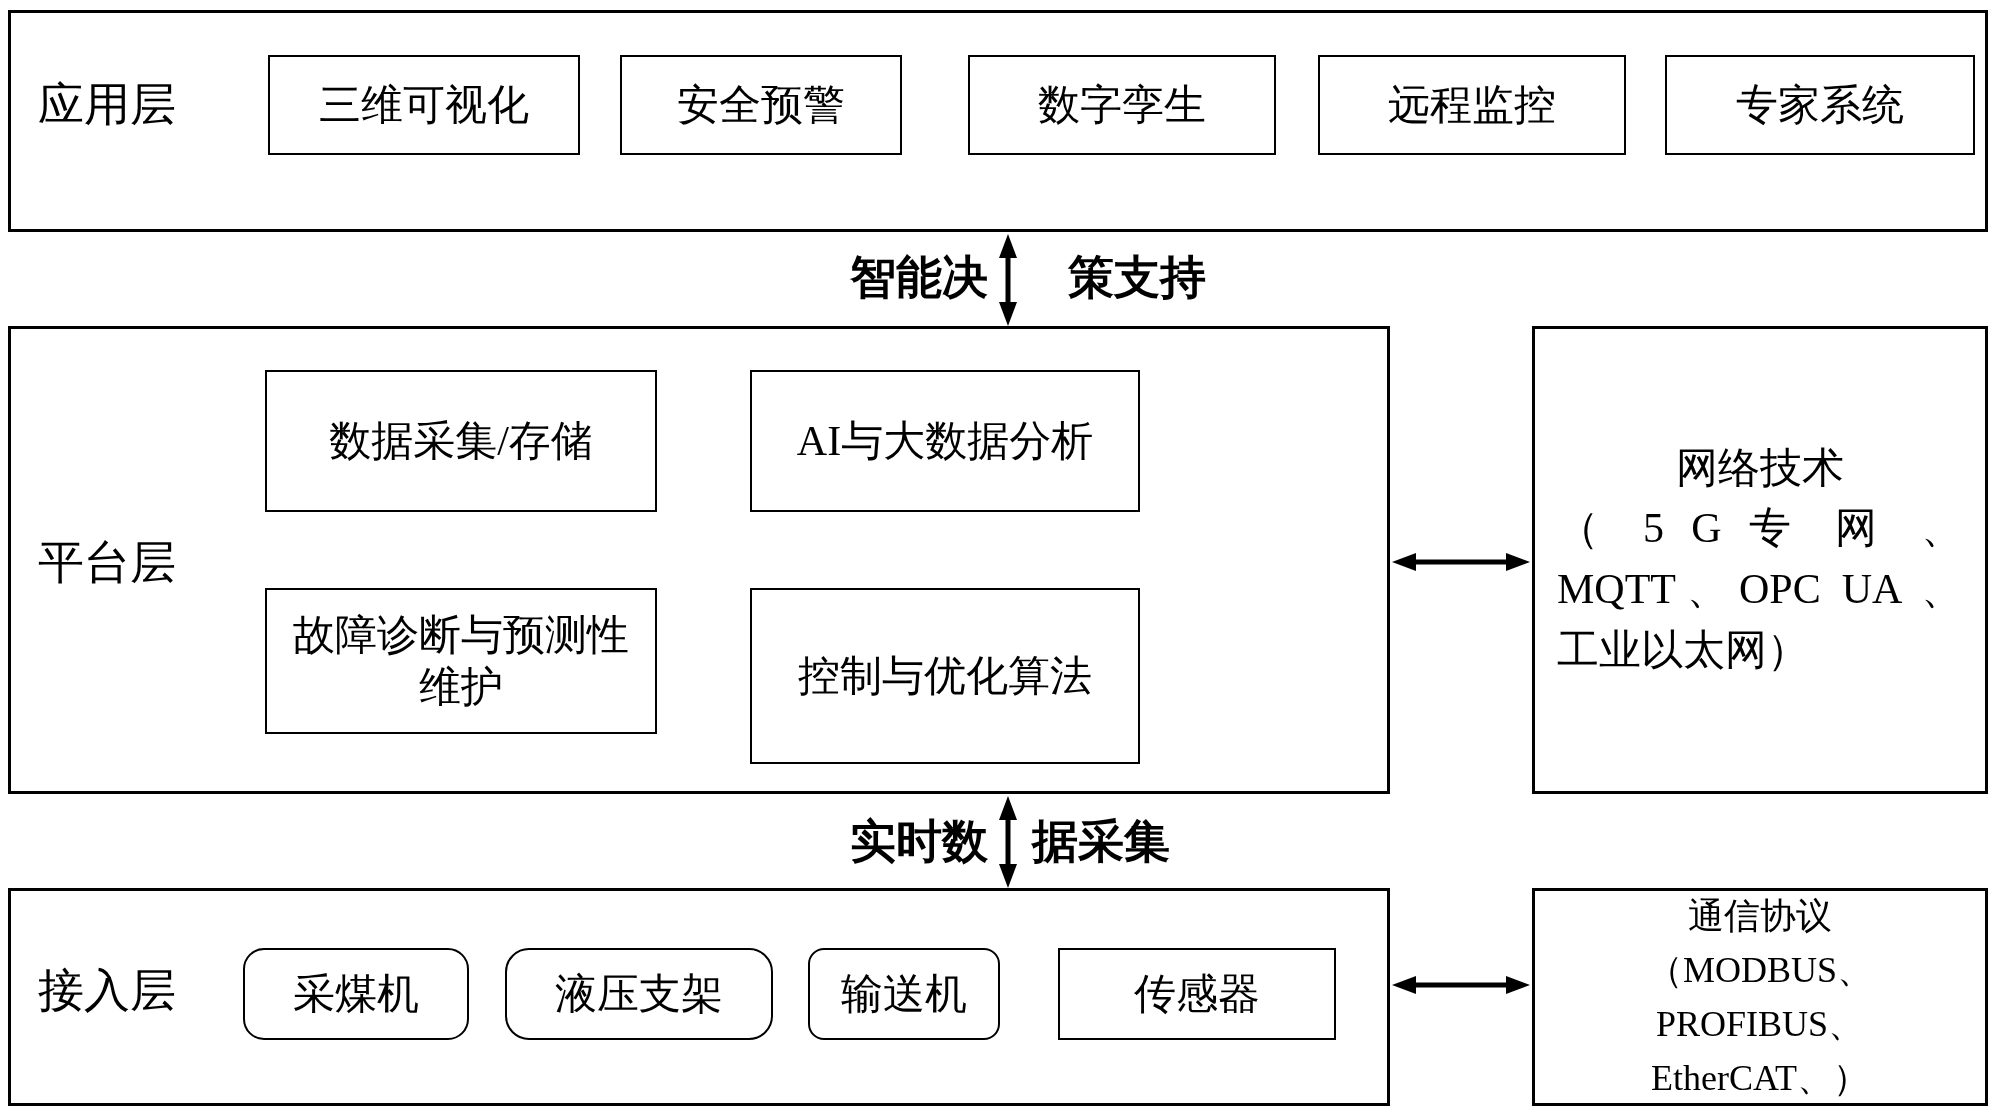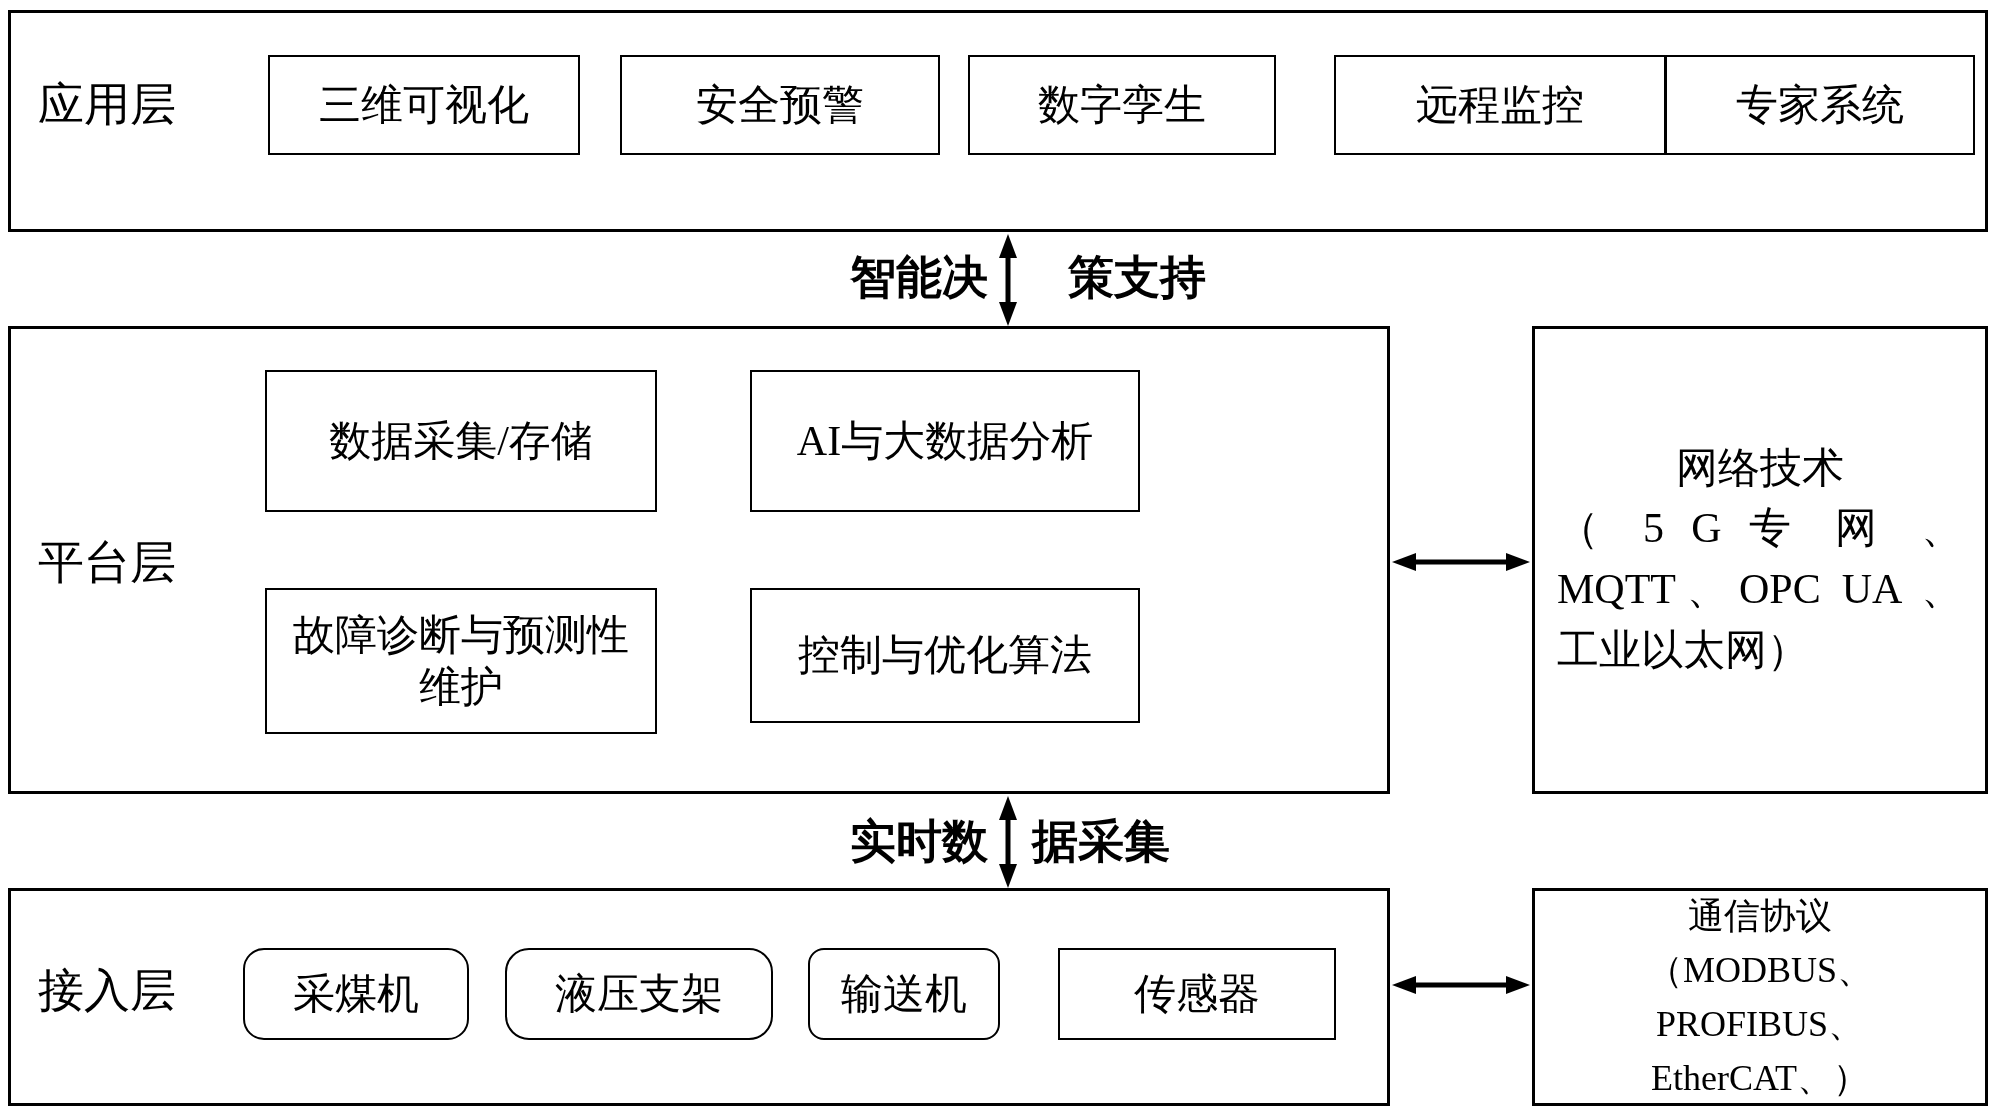--- a/index.html
+++ b/index.html
@@ -69,32 +69,32 @@
 </style>
 </head>
 <body>
 
 <div class="canvas">
 
   <div class="outer-box" style="left:8px; top:10px; width:1980px; height:222px;"></div>
   <div class="layer-label" style="left:38px; top:82px;">应用层</div>
 
   <div class="inner-box" style="left:268px; top:55px; width:312px; height:100px;">三维可视化</div>
-  <div class="inner-box" style="left:620px; top:55px; width:320px; height:100px;">安全预警</div>
+  <div class="inner-box" style="left:620px; top:55px; width:282px; height:100px;">安全预警</div>
   <div class="inner-box" style="left:968px; top:55px; width:308px; height:100px;">数字孪生</div>
-  <div class="inner-box" style="left:1318px; top:55px; width:332px; height:100px;margin-left:16px;">远程监控</div>
+  <div class="inner-box" style="left:1318px; top:55px; width:308px; height:100px;">远程监控</div>
   <div class="inner-box" style="left:1665px; top:55px; width:310px; height:100px;">专家系统</div>
 
   <div class="outer-box" style="left:8px; top:326px; width:1382px; height:468px;"></div>
   <div class="layer-label" style="left:38px; top:540px;">平台层</div>
 
   <div class="inner-box" style="left:265px; top:370px; width:392px; height:142px;">数据采集/存储</div>
   <div class="inner-box" style="left:750px; top:370px; width:390px; height:142px;">AI与大数据分析</div>
   <div class="inner-box" style="left:265px; top:588px; width:392px; height:146px;">故障诊断与预测性维护</div>
-  <div class="inner-box" style="left:750px; top:588px; width:390px; height:135px;">控制与优化算法</div>
+  <div class="inner-box" style="left:750px; top:588px; width:390px; height:176px;">控制与优化算法</div>
 
   <div class="side-box" style="left:1532px; top:326px; width:456px; height:468px;">
     <div class="side-title">网络技术</div>
     <div class="side-body">（ 5 G 专 网 、MQTT、OPC UA 、 工业以太网）</div>
   </div>
 
   <div class="outer-box" style="left:8px; top:888px; width:1382px; height:218px;"></div>
   <div class="layer-label" style="left:38px; top:968px;">接入层</div>
 
   <div class="inner-box" style="left:243px; top:948px; width:226px; height:92px;border-radius:21px;">采煤机</div>

